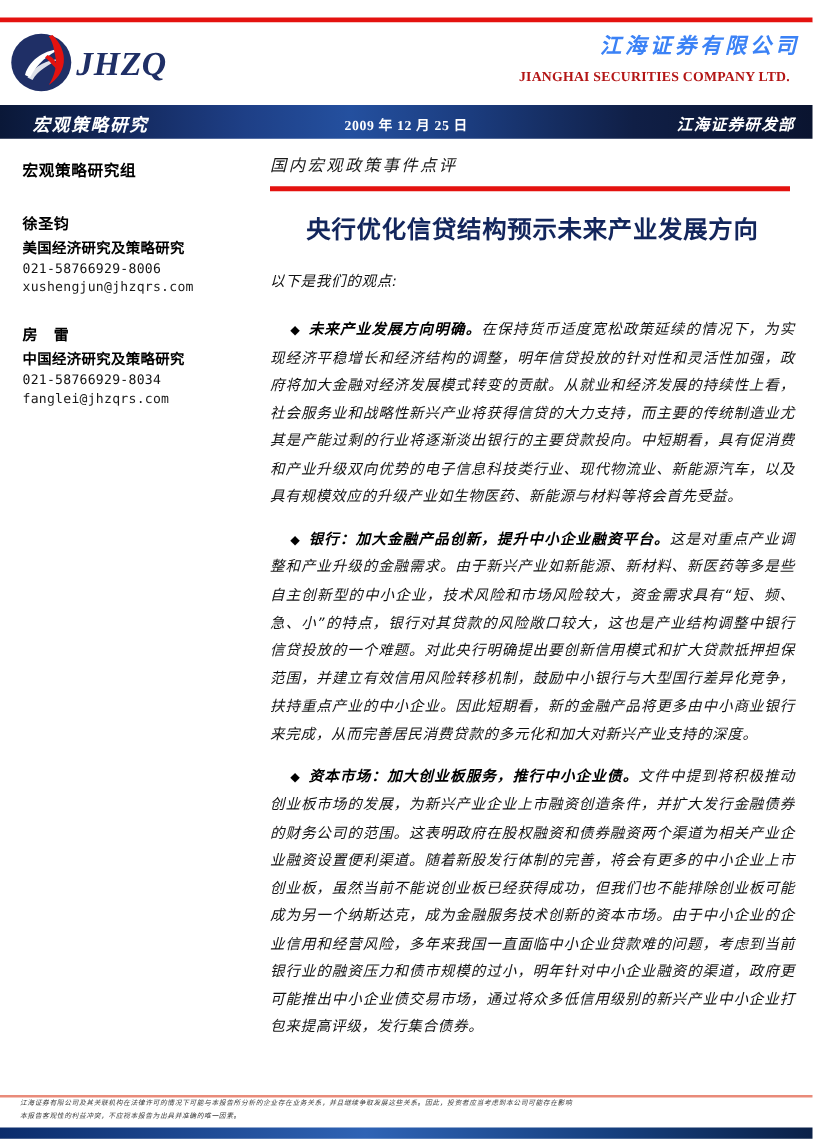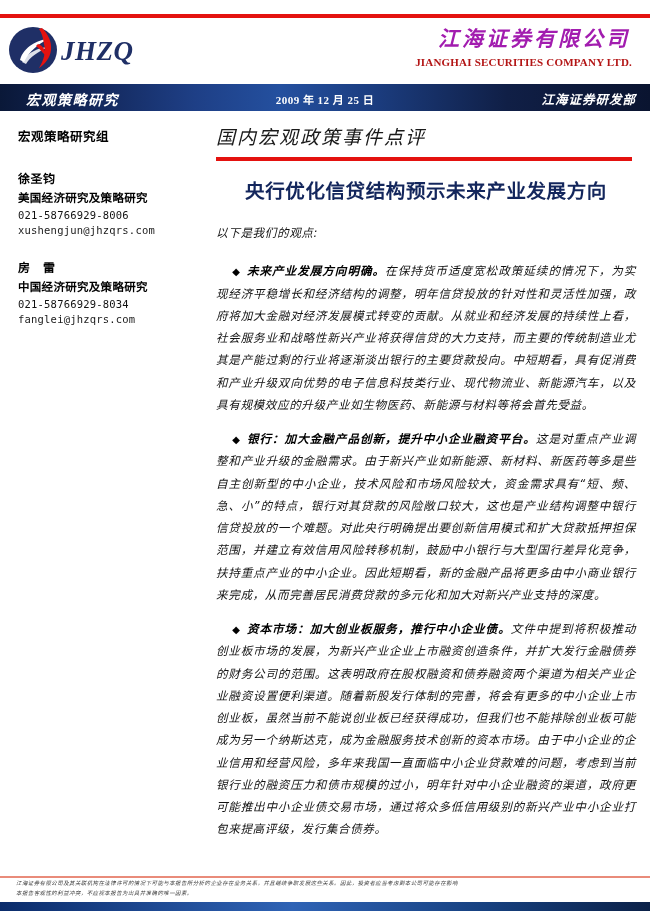--- a/index.html
+++ b/index.html
@@ -47,26 +47,26 @@
     left: 53px; top: 14px;
     font-family: "Liberation Serif", "DejaVu Serif", serif;
     font-size: 27px;
     font-weight: 700;
     font-style: italic;
     letter-spacing: 0.5px;
     color: #1f2f66;
   }
   .brand-cn {
     position: absolute;
-    right: 20px; top: 4px;
+    right: 10px; top: 4px;
     font-family: "DejaVu Sans", sans-serif;
-    font-size: 21px;
-    font-weight: 700;
-    font-style: italic;
-    color: #a21caf;
+    font-size: 17px;
+    font-weight: 700;
+    font-style: italic;
+    color: #3b82f6;
     letter-spacing: 3px;
     white-space: nowrap;
   }
   .brand-en {
     position: absolute;
     right: 18px; top: 38px;
     font-family: "Liberation Serif", "DejaVu Serif", serif;
     font-size: 11px;
     font-weight: 700;
     color: #b31515;
@@ -159,21 +159,21 @@
   }
   .sb-email { color: #1a1a1a; }
 
   
   .main {
     position: absolute;
     left: 216px; top: 122px;
     width: 420px;
   }
   .kicker {
-    font-size: 19px;
+    font-size: 13px;
     font-weight: 400;
     font-style: italic;
     color: #1a1a1a;
     letter-spacing: 2px;
     margin-bottom: 8px;
     white-space: nowrap;
   }
   .title-rule {
     width: 416px;
     height: 4px;

